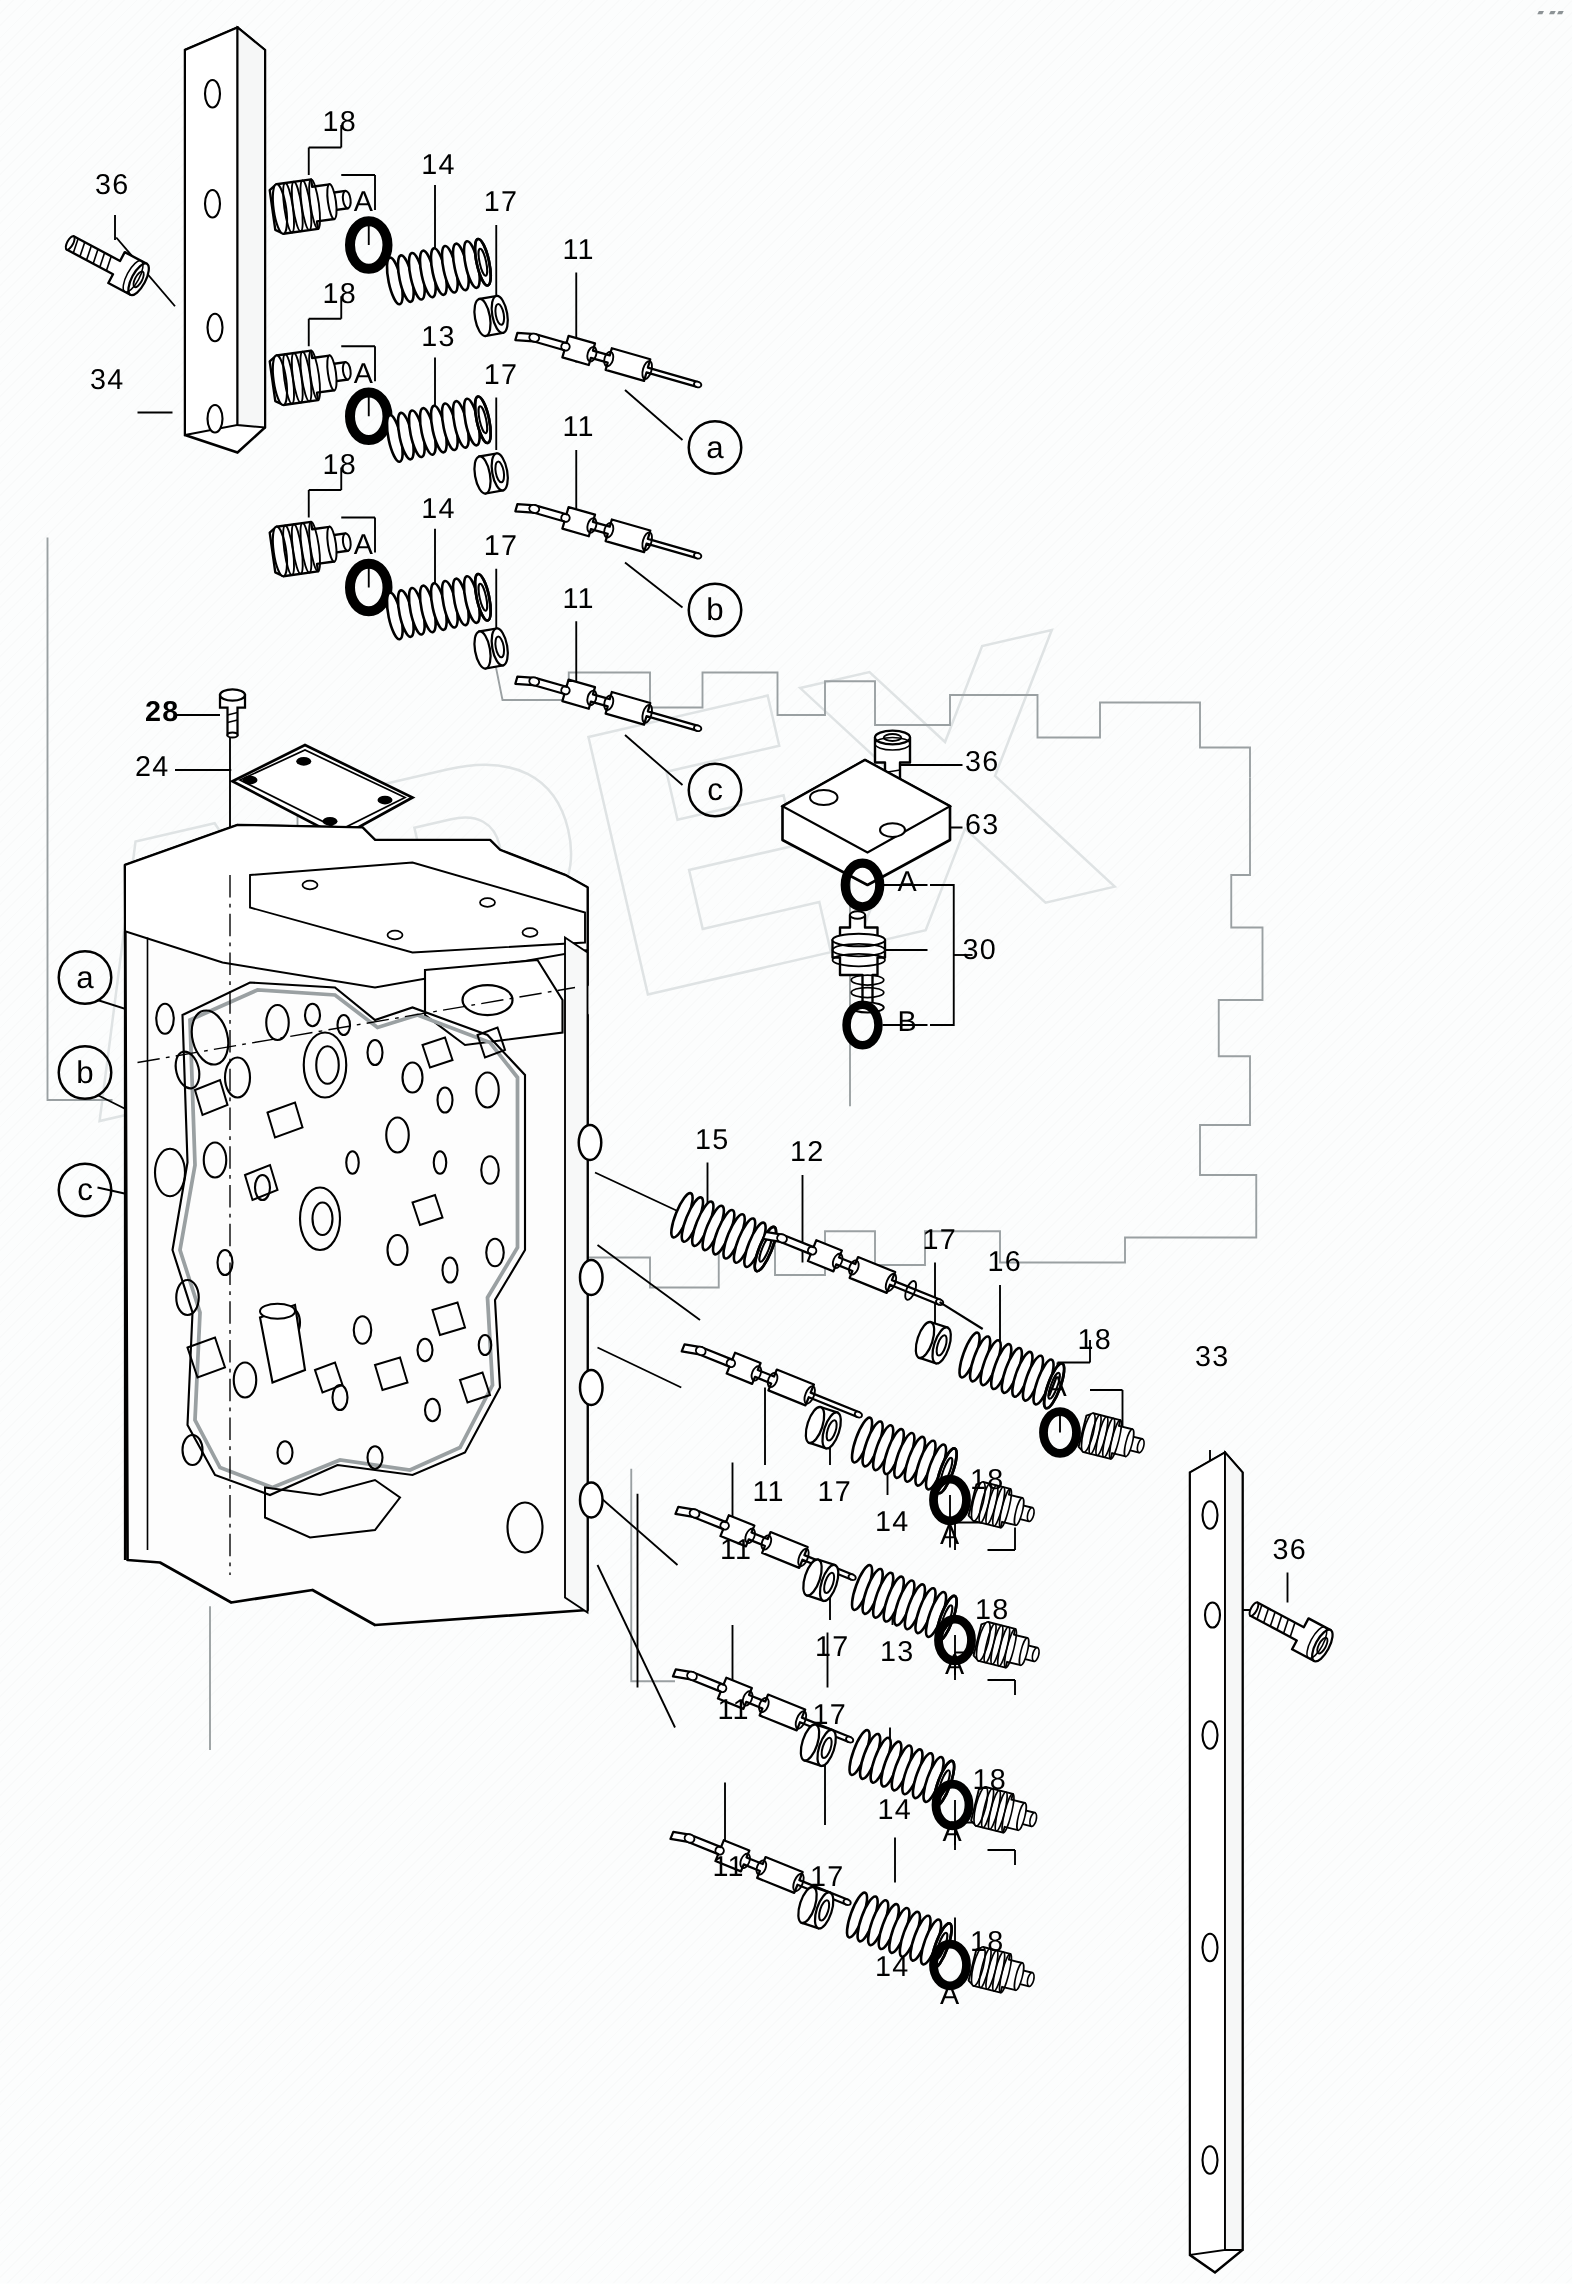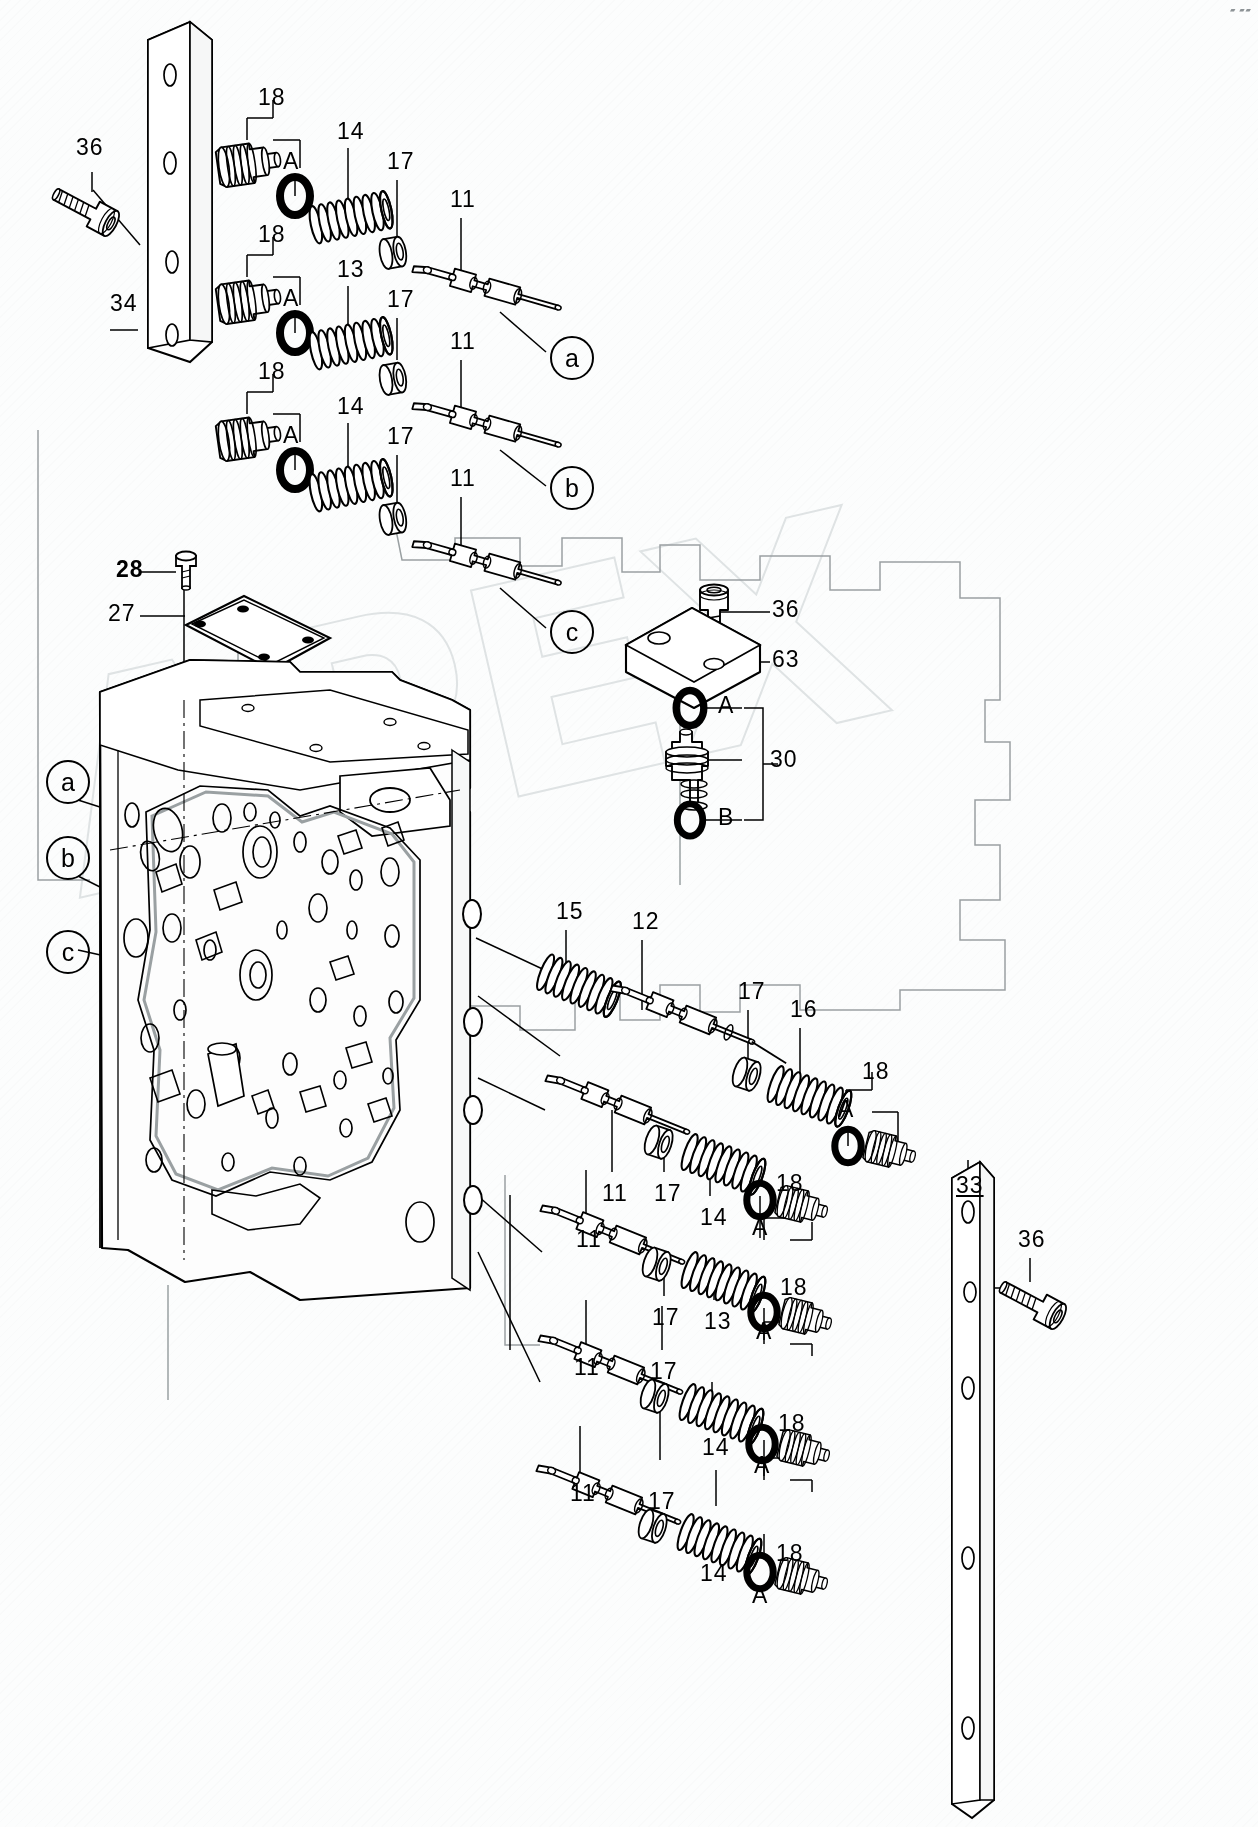--- a/index.html
+++ b/index.html
@@ -538,21 +538,21 @@
     </g>
     <g transform="translate(760,1572) scale(0.88)">
       <use href="#oring"></use>
     </g>
     <g transform="translate(778,1572) rotate(14) scale(0.8)">
       <use href="#plug"></use>
     </g>
   </svg>
 
   <div class="lbl" style="left:76px;  top:134px;">36</div>
-  <div class="lbl" style="left:72px;  top:290px;margin-left:38px;">34</div>
+  <div class="lbl" style="left:72px;  top:290px;">34</div>
 
   <div class="lbl" style="left:258px; top:84px;">18</div>
   <div class="lbl" style="left:283px; top:148px;">A</div>
   <div class="lbl" style="left:337px; top:118px;">14</div>
   <div class="lbl" style="left:387px; top:148px;">17</div>
   <div class="lbl" style="left:450px; top:186px;">11</div>
 
   <div class="lbl" style="left:258px; top:221px;">18</div>
   <div class="lbl" style="left:283px; top:285px;">A</div>
   <div class="lbl" style="left:337px; top:256px;">13</div>
@@ -563,40 +563,40 @@
   <div class="lbl" style="left:283px; top:422px;">A</div>
   <div class="lbl" style="left:337px; top:393px;">14</div>
   <div class="lbl" style="left:387px; top:423px;">17</div>
   <div class="lbl" style="left:450px; top:465px;">11</div>
 
   <div class="clbl" style="left:550px; top:336px;">a</div>
   <div class="clbl" style="left:550px; top:466px;">b</div>
   <div class="clbl" style="left:550px; top:610px;">c</div>
 
   <div class="lbl" style="left:116px; top:556px;font-weight:bold;">28</div>
-  <div class="lbl" style="left:108px; top:600px;">27</div>
+  <div class="lbl" style="left:108px; top:600px;">24</div>
 
   <div class="lbl" style="left:772px; top:596px;">36</div>
   <div class="lbl" style="left:772px; top:646px;">63</div>
   <div class="lbl" style="left:718px; top:692px;">A</div>
   <div class="lbl" style="left:770px; top:746px;">30</div>
   <div class="lbl" style="left:718px; top:804px;">B</div>
 
   <div class="clbl" style="left:46px; top:760px;">a</div>
   <div class="clbl" style="left:46px; top:836px;">b</div>
   <div class="clbl" style="left:46px; top:930px;">c</div>
 
   <div class="lbl" style="left:556px; top:898px;">15</div>
   <div class="lbl" style="left:632px; top:908px;">12</div>
   <div class="lbl" style="left:738px; top:978px;">17</div>
   <div class="lbl" style="left:790px; top:996px;text-align:right;">16</div>
   <div class="lbl" style="left:862px; top:1058px;">18</div>
   <div class="lbl" style="left:838px; top:1096px;">A</div>
 
-  <div class="lbl" style="left:956px;  top:1172px;text-decoration:underline;">33</div>
+  <div class="lbl" style="left:956px;  top:1072px;">33</div>
   <div class="lbl" style="left:1018px; top:1226px;">36</div>
 
   <div class="lbl" style="left:602px; top:1180px;">11</div>
   <div class="lbl" style="left:654px; top:1180px;">17</div>
   <div class="lbl" style="left:700px; top:1204px;">14</div>
   <div class="lbl" style="left:752px; top:1214px;">A</div>
   <div class="lbl" style="left:776px; top:1170px;">18</div>
 
   <div class="lbl" style="left:576px; top:1226px;">11</div>
   <div class="lbl" style="left:652px; top:1304px;">17</div>

